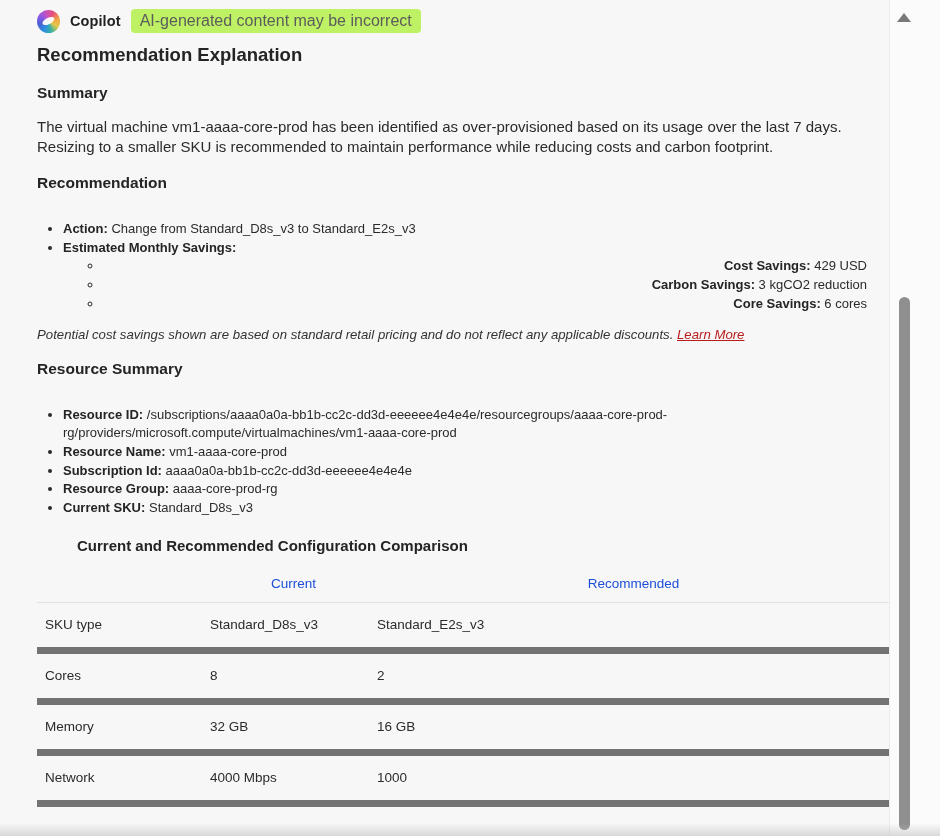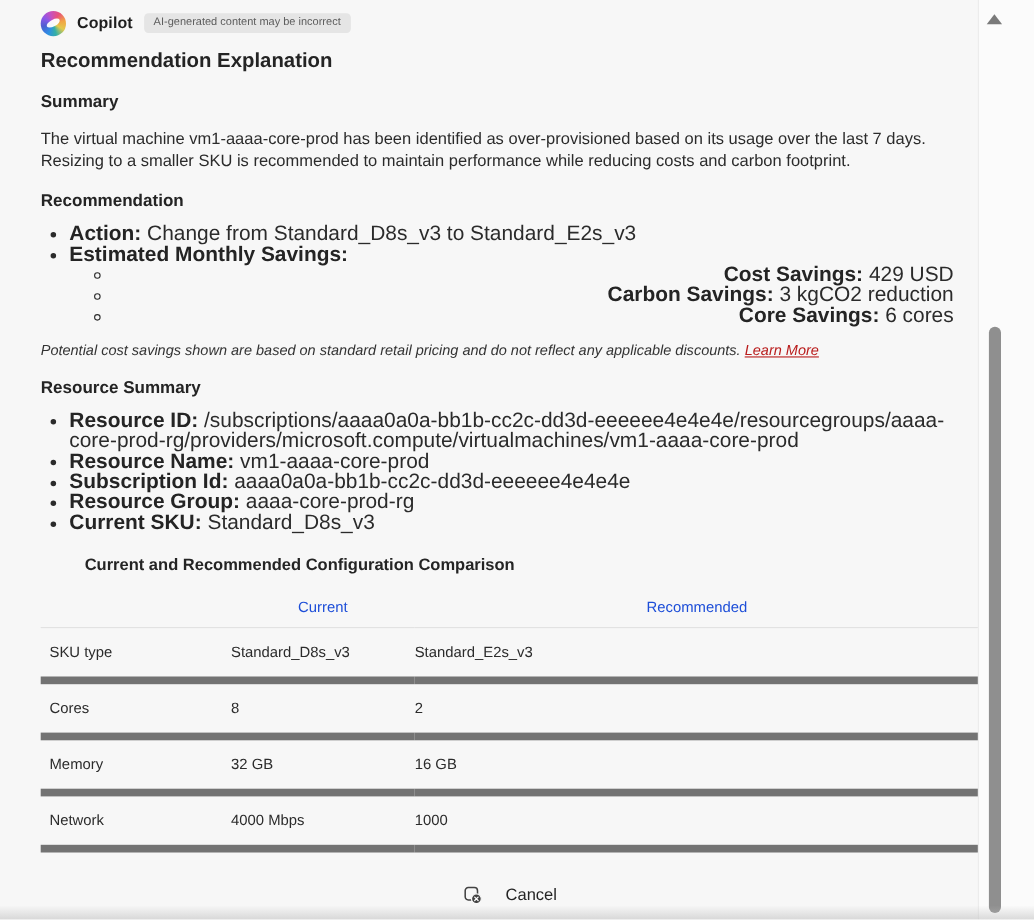--- a/index.html
+++ b/index.html
@@ -27,33 +27,33 @@
   }
   .copilot-logo::after {
     content:""; position:absolute; left:22%; top:36%;
     width:56%; height:28%;
     background:#fff; border-radius:50%;
     transform:rotate(-28deg);
     opacity:.95;
   }
   .brand { font-size:14.5px; font-weight:700; color:#1f1f1f; letter-spacing:.1px; }
   .ai-badge {
-    font-size:10px; color:#5c5c5c;
-    background:#e5e5e5; border-radius:4px;
+    font-size:16px; color:#5c5c5c;
+    background:#bef264; border-radius:4px;
     padding:4px 9px; line-height:1;
   }
 
   
   .page-title { margin-top:11px; font-size:18.5px; font-weight:600; color:#242424; }
   h2.section-heading { margin-top:18px; font-size:15.5px; font-weight:600; color:#242424; }
   h3.section-heading { margin-top:19px; font-size:15px;  font-weight:600; color:#242424;margin-left:40px; }
   p.body-text { margin-top:15px; font-size:15px; line-height:19.5px; color:#2b2b2b; }
   b { font-weight:700; color:#242424; }
 
-  ul.bullets { margin-top:12px; padding-left:26px; font-size:19px; line-height:18.7px; list-style:disc; }
+  ul.bullets { margin-top:28px; padding-left:26px; font-size:13px; line-height:18.7px; list-style:disc; }
   ul.bullets ul { list-style:circle; padding-left:40px;text-align:right; }
   li { padding:0; }
 
   .disclaimer { margin-top:13px; font-size:13.2px; font-style:italic; color:#333; }
   .learn-more { color:#b91c1c; text-decoration:underline; cursor:pointer; }
 
   
   table.compare { margin-top:12px; width:853px; border-collapse:collapse; font-size:13.5px; color:#2b2b2b; }
   table.compare th {
     text-align:center; font-weight:400; color:#1d4ed8;

